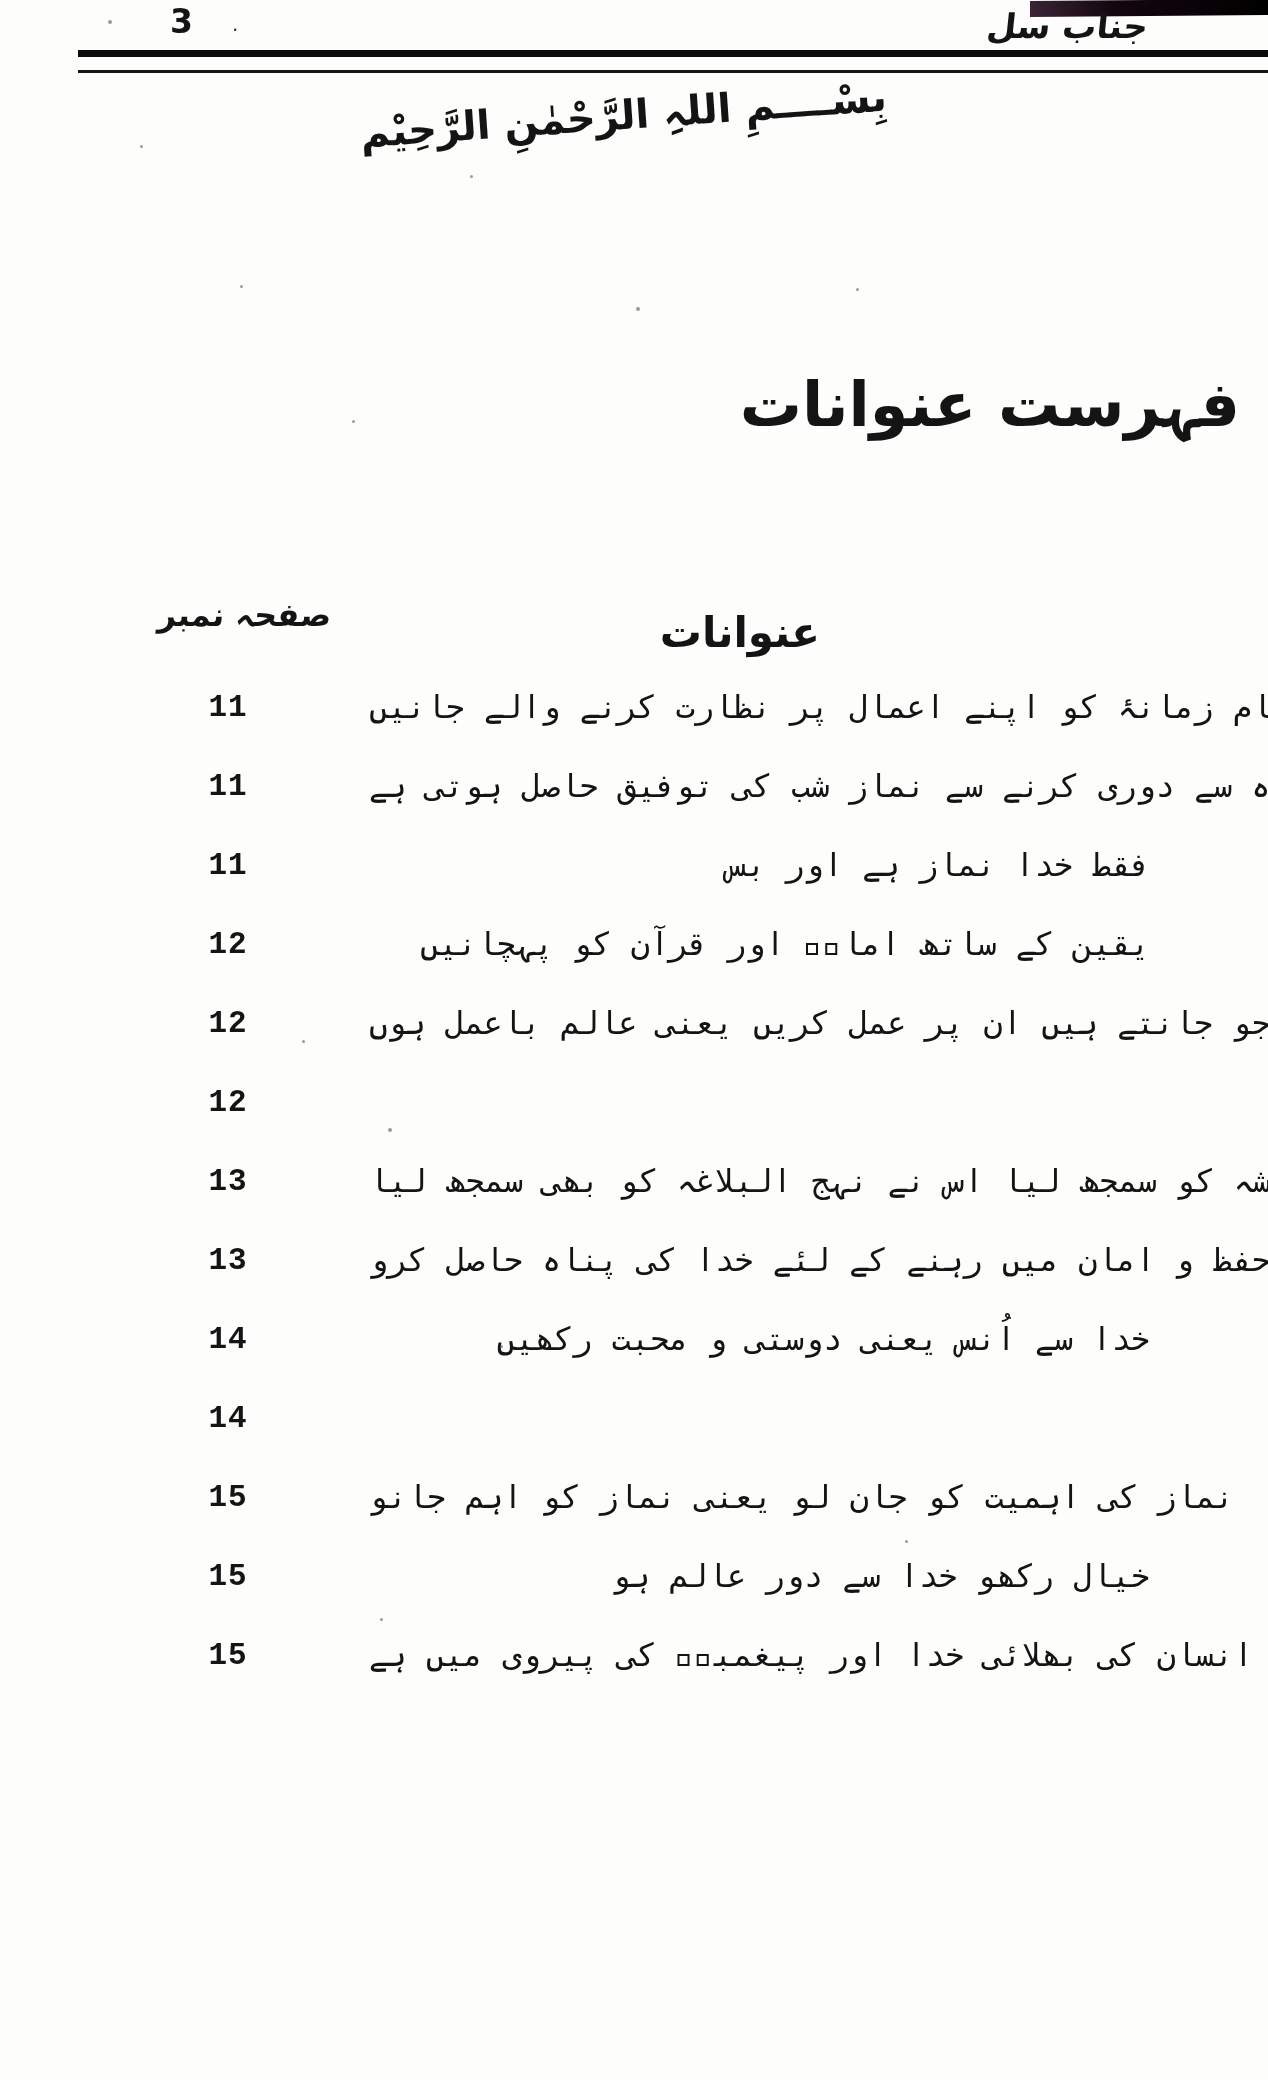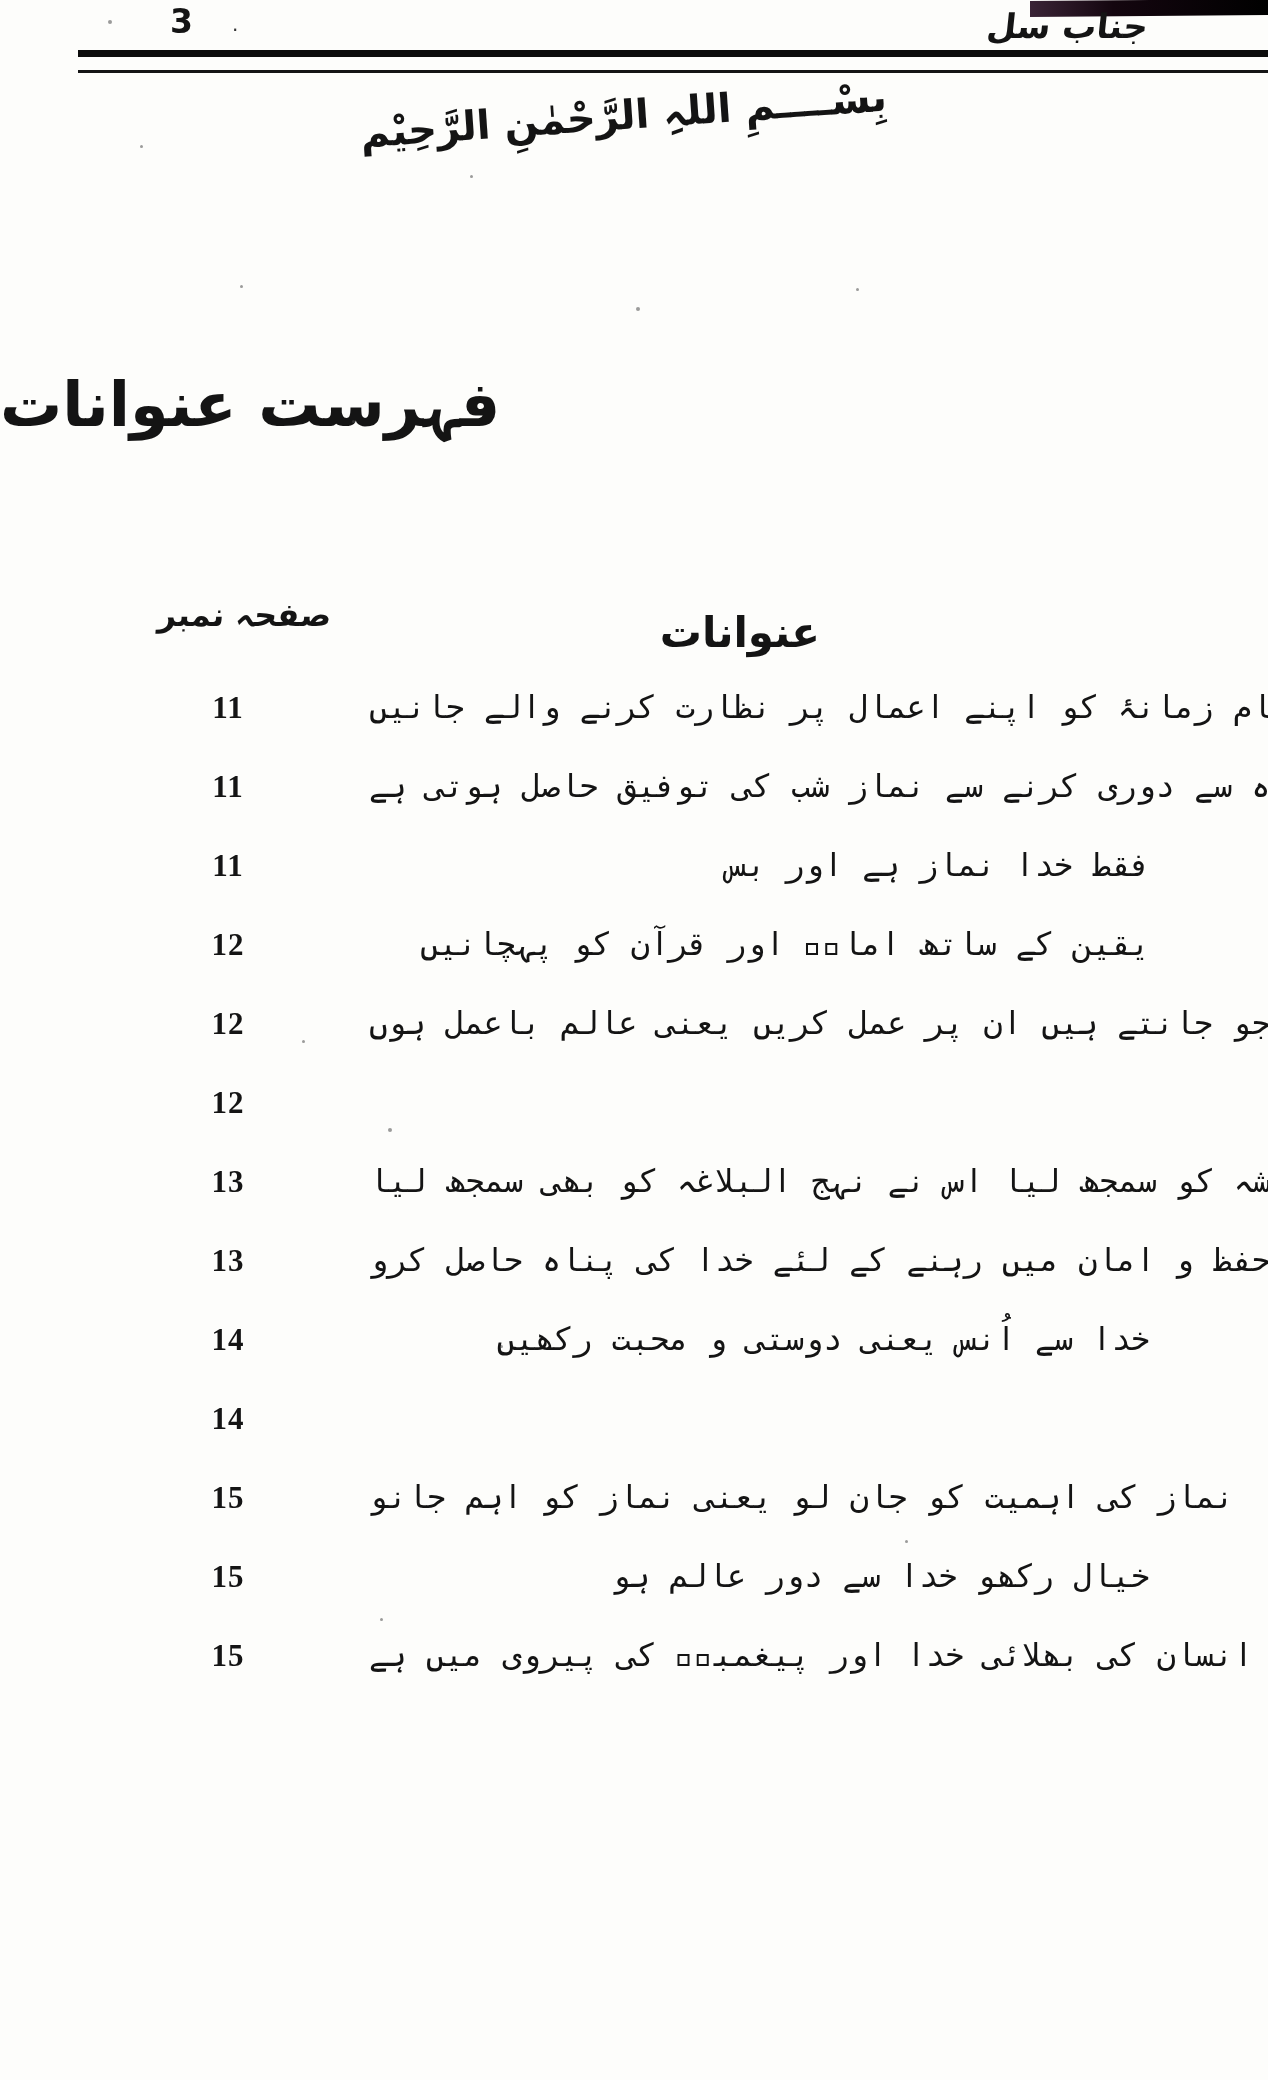--- a/index.html
+++ b/index.html
@@ -59,21 +59,21 @@
     transform: translateX(-52%) rotate(-4deg);
     font-size: 40px;
     font-weight: bold;
     direction: rtl;
     white-space: nowrap;
   }
 
   .toc-title {
     position: absolute;
     top: 368px; left: 0; right: 28px;
-    text-align: left;
+    text-align: right;
     font-size: 62px;
     font-weight: bold;
     direction: rtl;
   }
 
   .col-head-page {
     position: absolute;
     top: 596px; left: 158px;
     font-size: 32px;
     font-weight: bold;
@@ -97,21 +97,21 @@
     align-items: center;
     height: 79px;
   }
   .toc-page {
     width: 216px;
     flex: 0 0 216px;
     text-align: center;
     font-size: 31px;
     font-weight: bold;
     letter-spacing: 1px;
-    font-family: Liberation Serif, serif;
+    font-family: Liberation Mono, monospace;
   }
   .toc-entry {
     flex: 1;
     direction: rtl;
     text-align: right;
     font-size: 32px;
     font-weight: 500;
     white-space: nowrap;
     font-family: Liberation Mono, monospace;
     margin-left: 33px;

